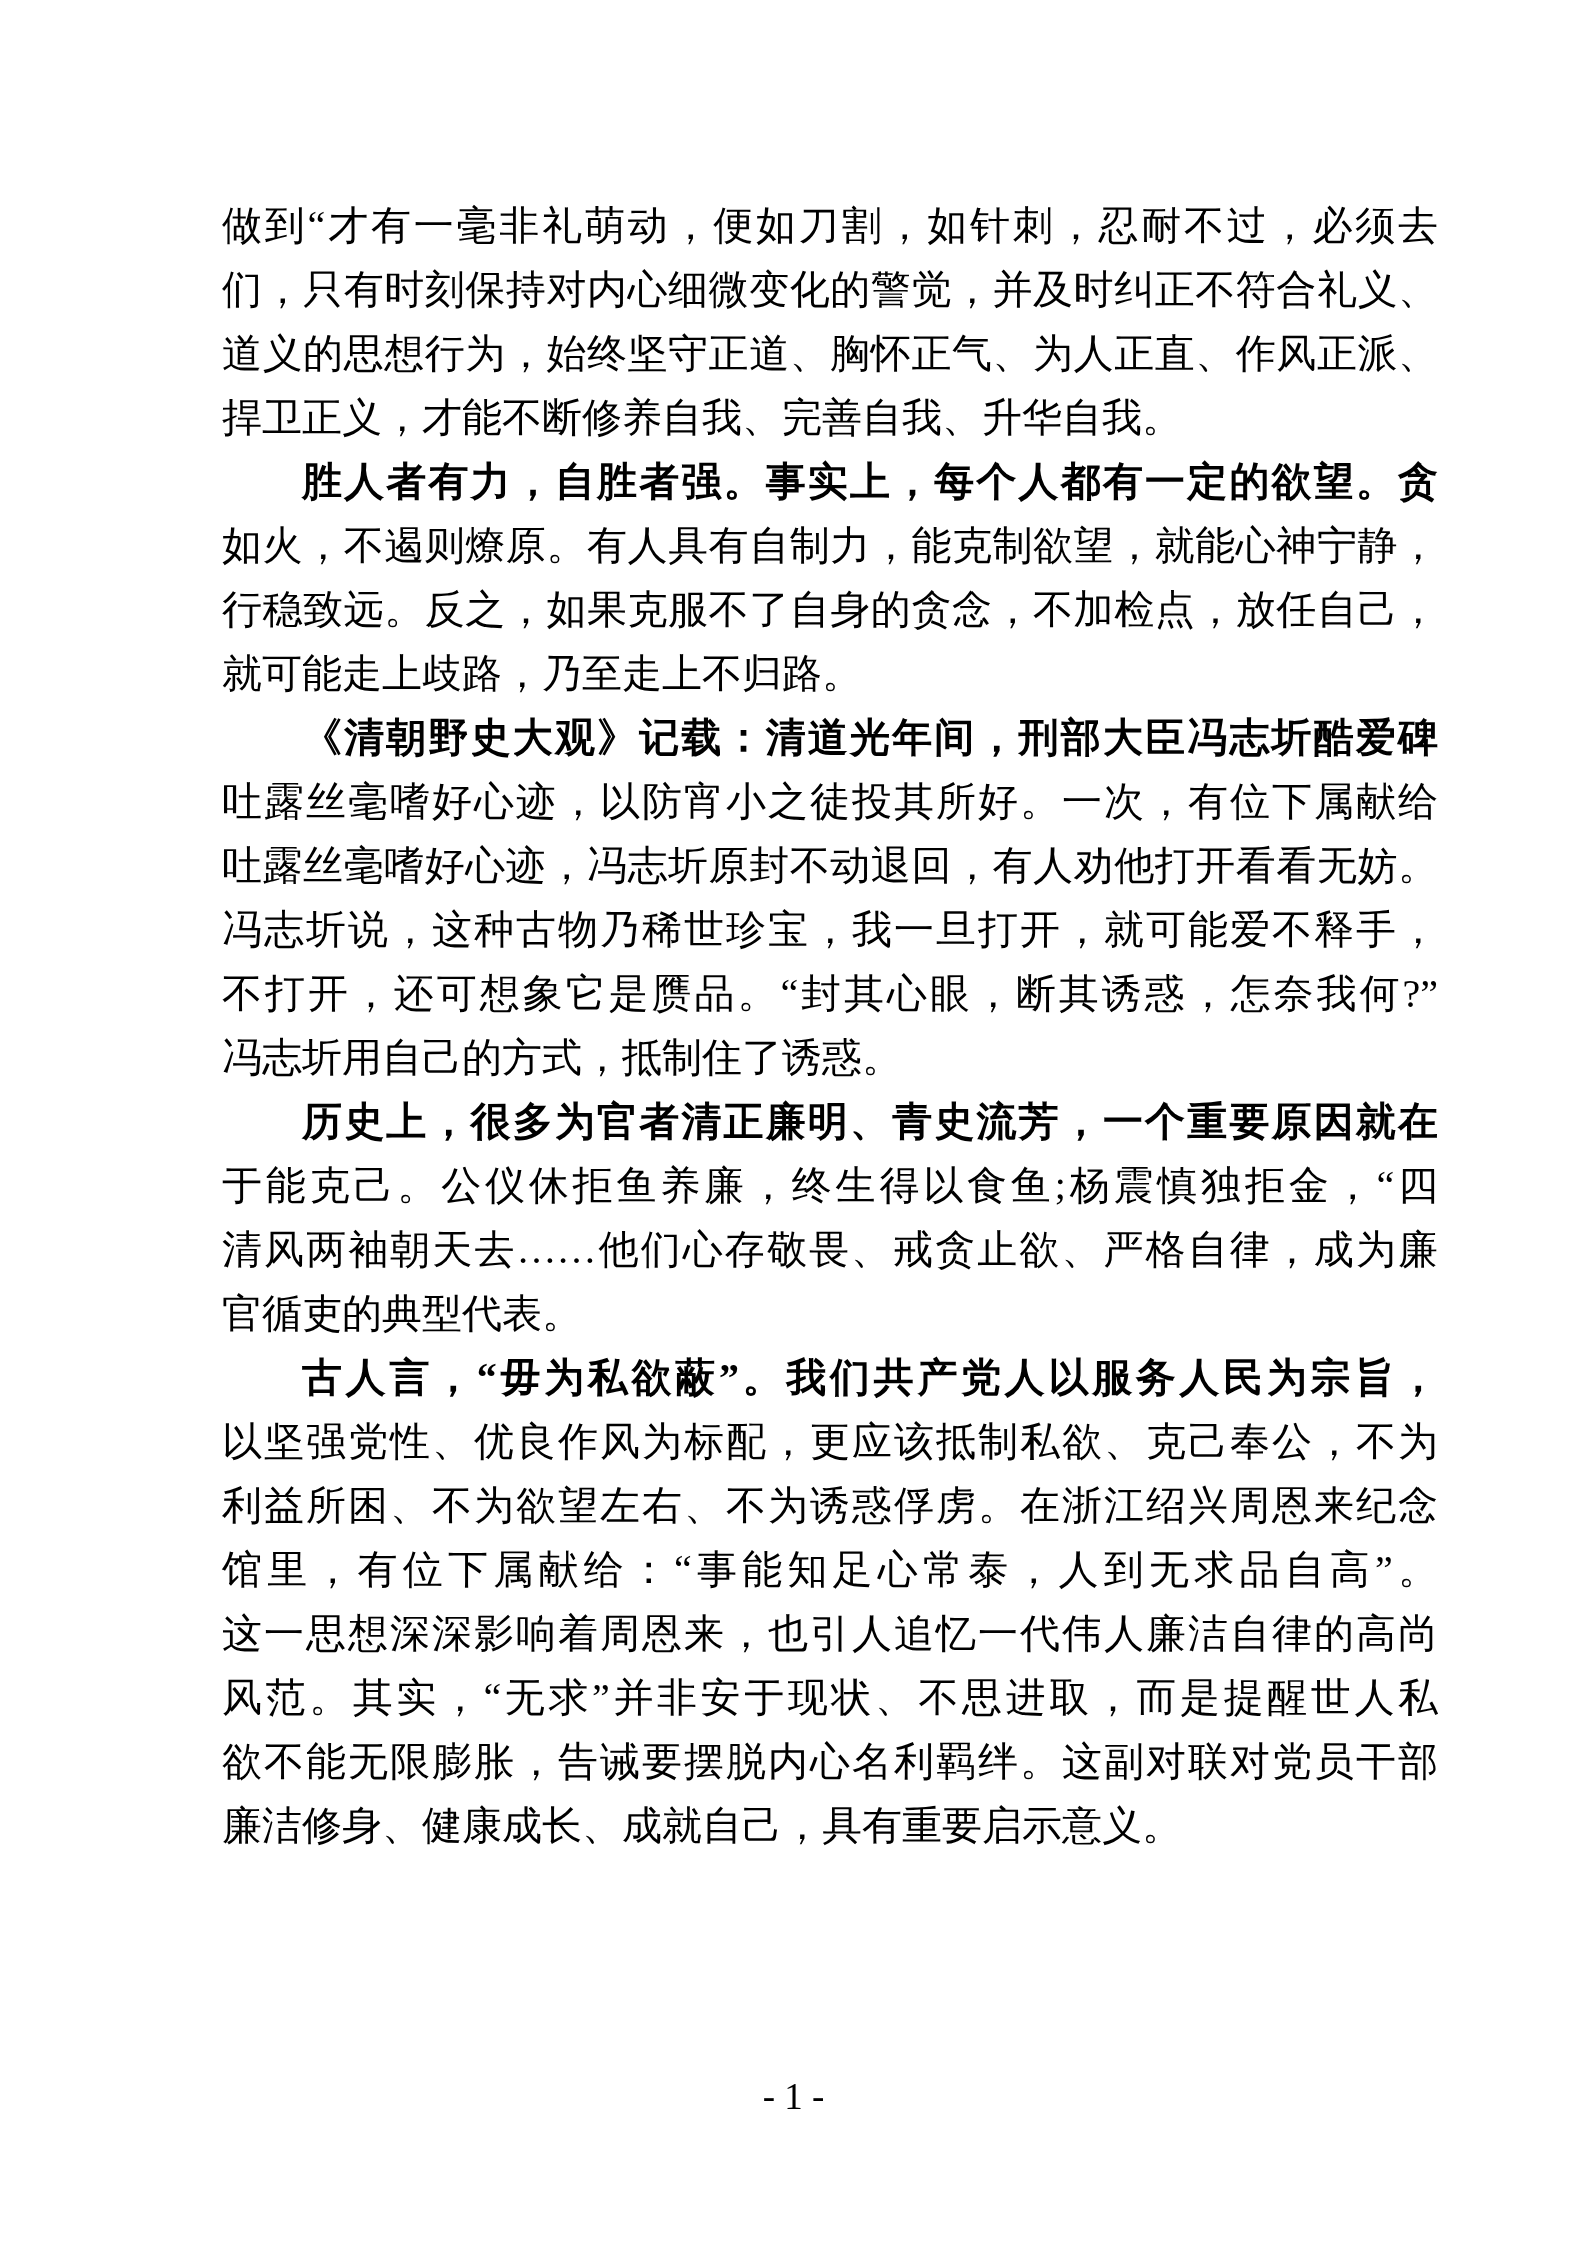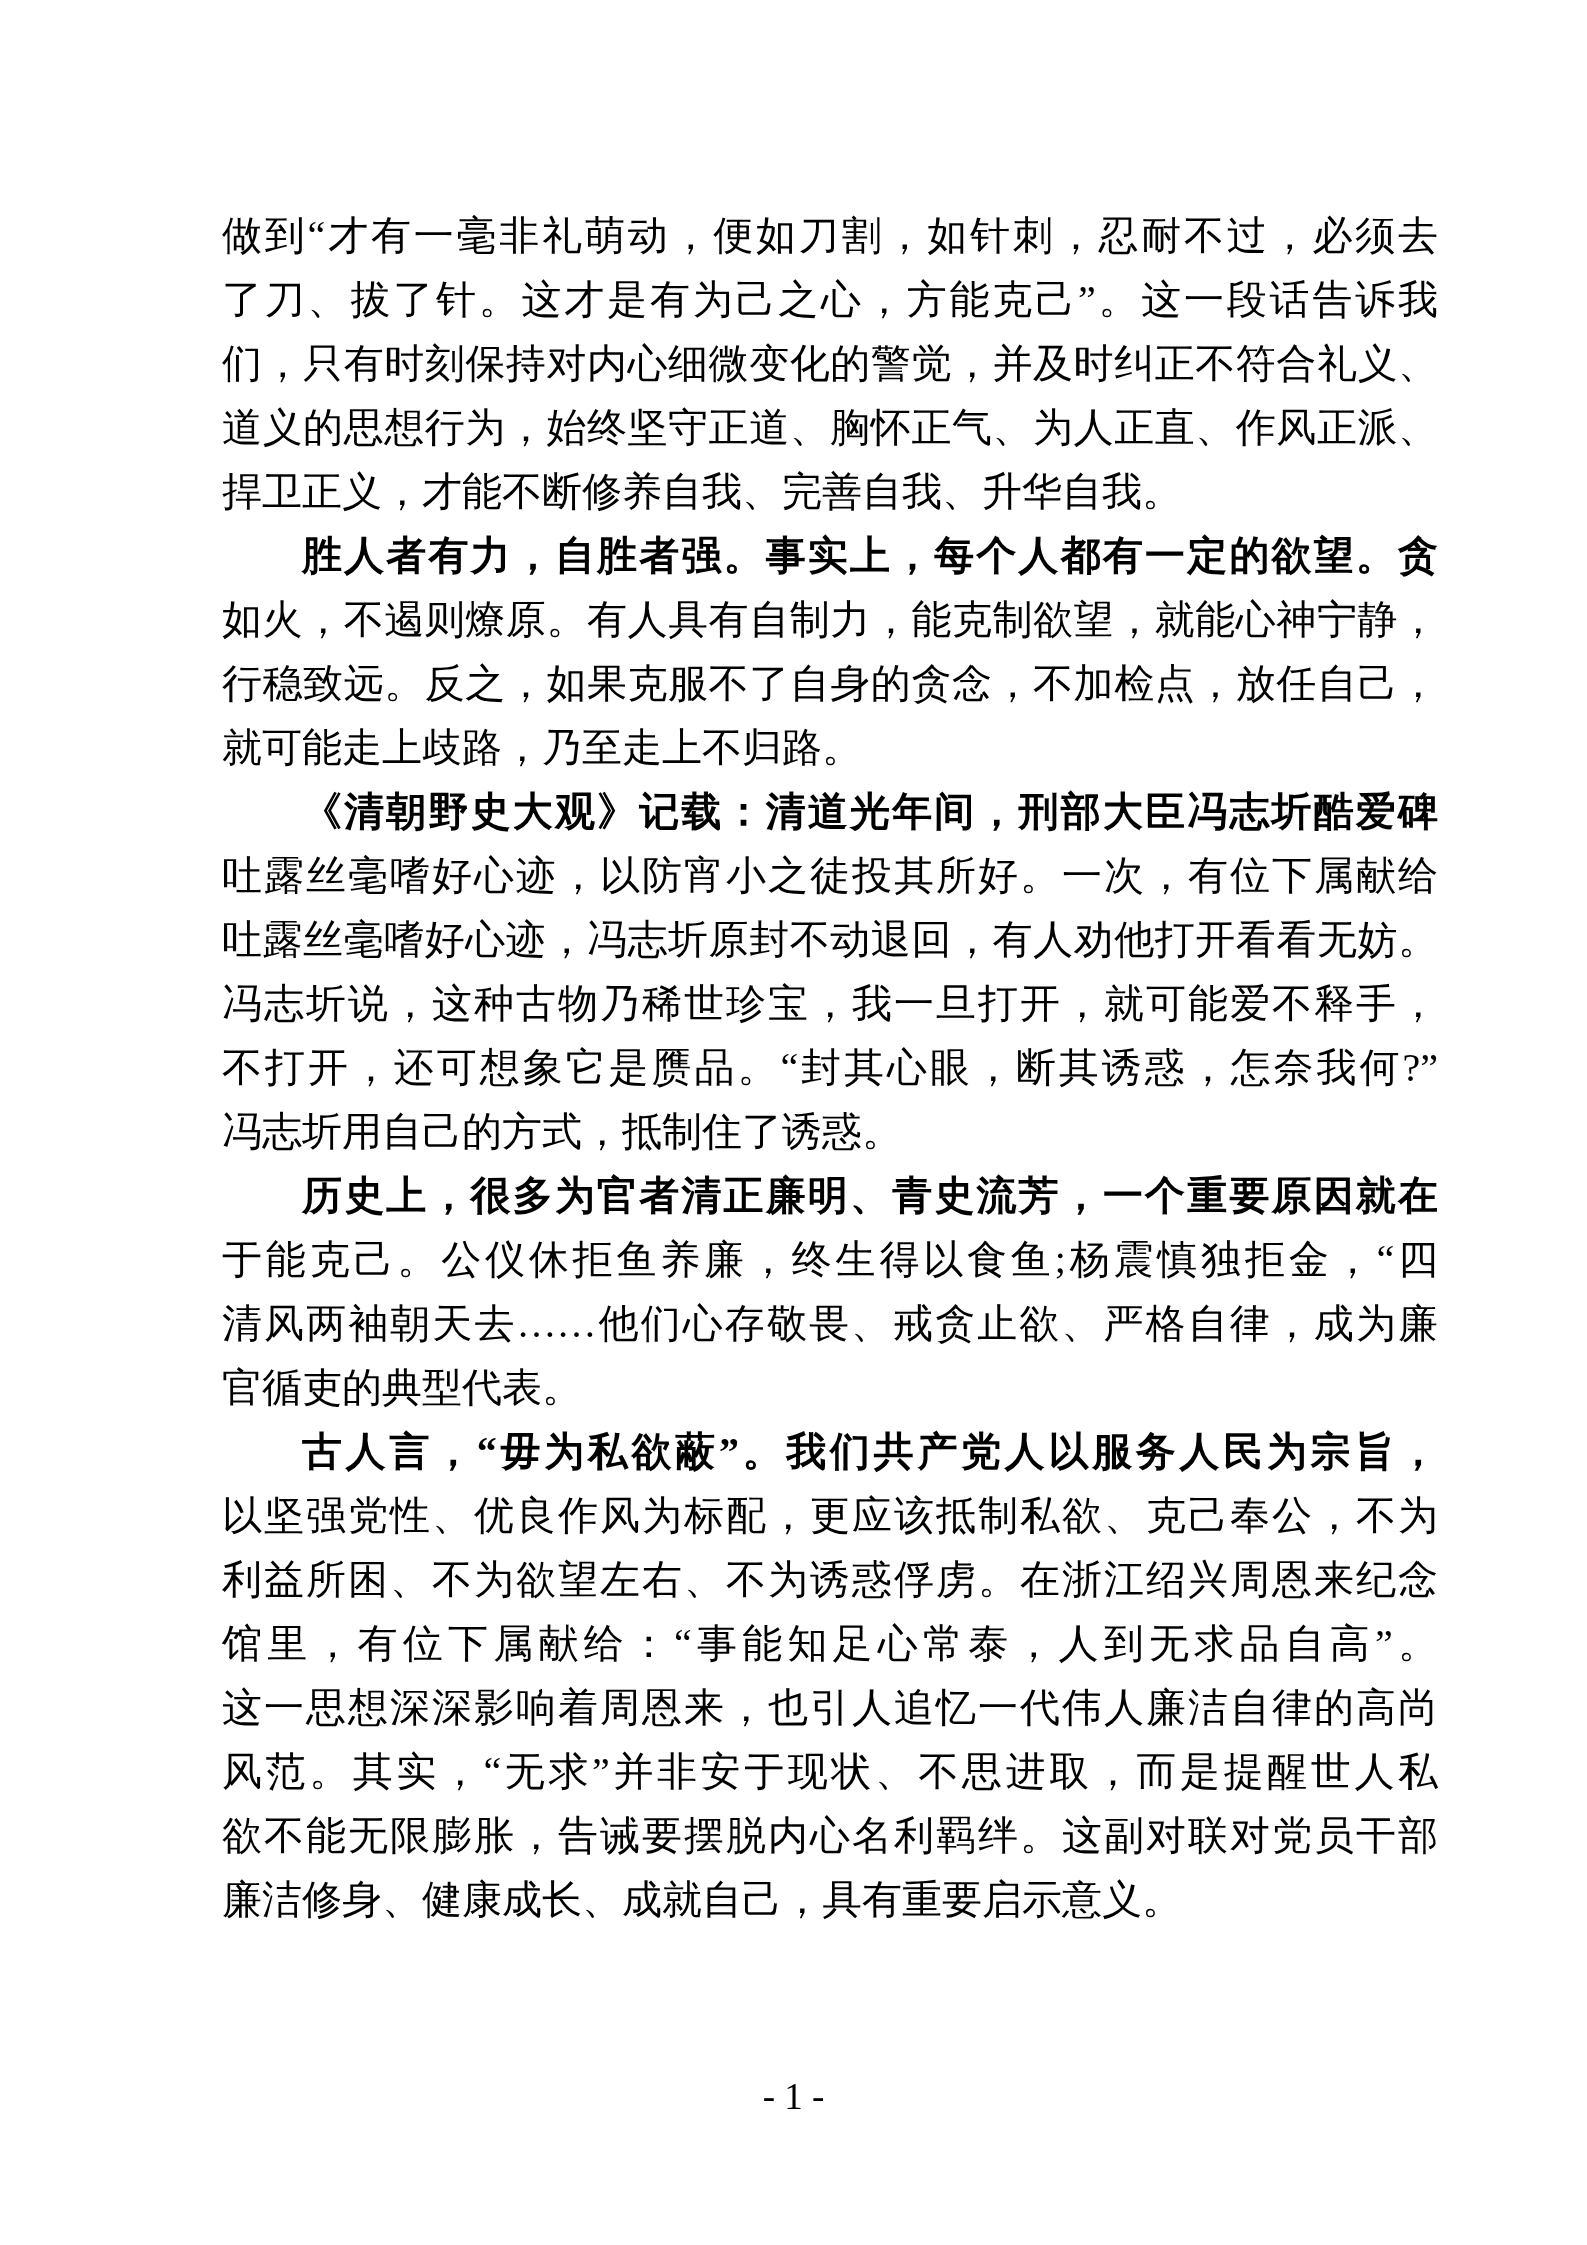--- a/index.html
+++ b/index.html
@@ -8,21 +8,21 @@
     width: 1587px;
     height: 2245px;
     background: #ffffff;
     overflow: hidden;
     font-family: "Liberation Serif", "DejaVu Serif", serif;
     color: #000000;
   }
   .content {
     position: absolute;
     left: 222px;
-    top: 204px;
+    top: 194px;
     width: 1216px;
   }
   .line {
     font-size: 40px;
     line-height: 64px;
     height: 64px;
     text-align: justify;
     text-align-last: justify;
     text-justify: inter-character;
     letter-spacing: 0;
@@ -42,21 +42,20 @@
     font-size: 37px;
     line-height: 50px;
   }
 </style>
 </head>
 <body>
 
 <div class="page">
   <div class="content">
     <div class="line">做到“才有一毫非礼萌动，便如刀割，如针刺，忍耐不过，必须去</div>
-    <div class="line">了刀、拔了针。这才是有为己之心，方能克己”。这一段话告诉我</div>
     <div class="line">们，只有时刻保持对内心细微变化的警觉，并及时纠正不符合礼义、</div>
     <div class="line">道义的思想行为，始终坚守正道、胸怀正气、为人正直、作风正派、</div>
     <div class="line last">捍卫正义，才能不断修养自我、完善自我、升华自我。</div>
     <div class="line indent">胜人者有力，自胜者强。事实上，每个人都有一定的欲望。贪</div>
     <div class="line">如火，不遏则燎原。有人具有自制力，能克制欲望，就能心神宁静，</div>
     <div class="line">行稳致远。反之，如果克服不了自身的贪念，不加检点，放任自己，</div>
     <div class="line last">就可能走上歧路，乃至走上不归路。</div>
     <div class="line indent">《清朝野史大观》记载：清道光年间，刑部大臣冯志圻酷爱碑</div>
     <div class="line">吐露丝毫嗜好心迹，以防宵小之徒投其所好。一次，有位下属献给</div>
     <div class="line">吐露丝毫嗜好心迹，冯志圻原封不动退回，有人劝他打开看看无妨。</div>

